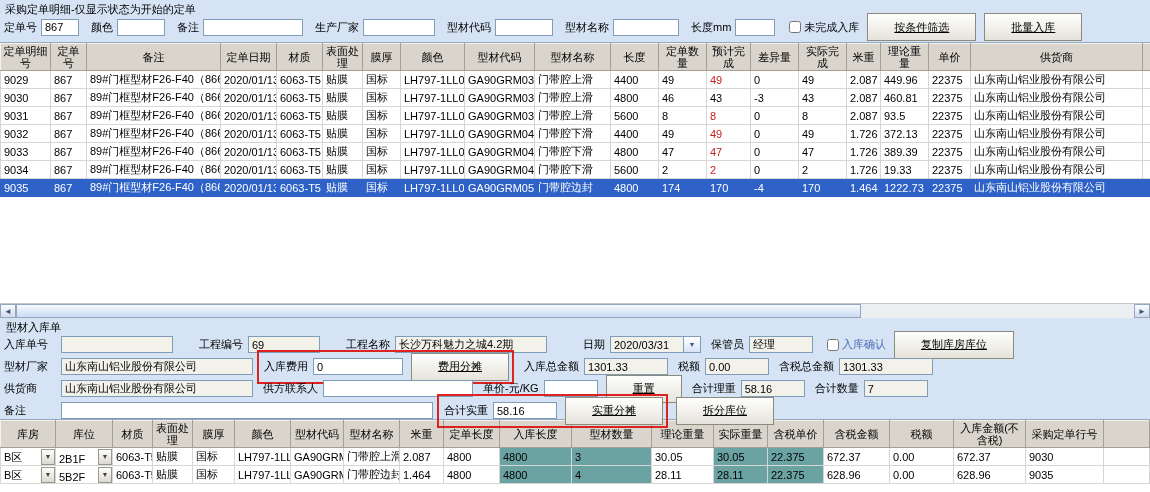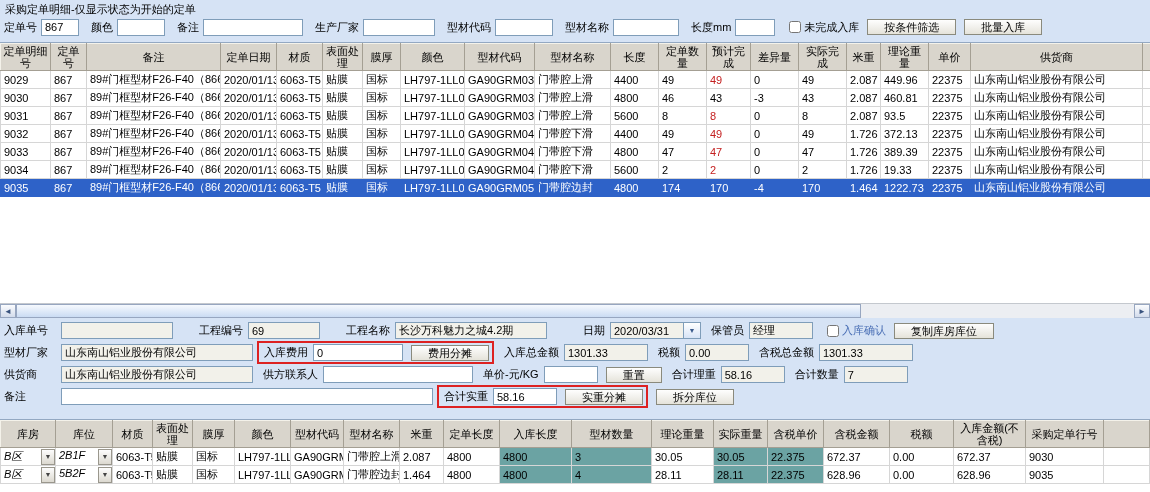--- a/index.html
+++ b/index.html
@@ -13,42 +13,42 @@
   .panel-title { padding:2px 5px 1px; height:16px; white-space:nowrap; }
   .filter-row { display:flex; align-items:center; padding:0 4px 4px; height:26px; }
   .flabel { margin:0 4px 0 12px; white-space:nowrap; }
   .flabel.first { margin-left:0; }
   .finput, .tinput {
     height:17px; border:1px solid #7f9db9; background:#fff; padding:0 3px;
     font-family:inherit; font-size:11px; color:#000;
   }
   .ro { background:#f2f1ea; }
   .btn {
-    height:16px; padding:0 16px; margin-left:8px; white-space:nowrap;
+    height:28px; padding:0 26px; margin-left:8px; white-space:nowrap;
     background:linear-gradient(#fefefe,#e5e3da); border:1px solid #8a8a7d;
-    font-family:inherit; font-size:11px; cursor:default;
+    font-family:inherit; font-size:11px; cursor:default;text-decoration:underline;
   }
   .cb { width:12px; height:12px; margin:0 3px 0 14px; }
   
   .grid-wrap { position:relative; background:#fff; height:276px; border-top:1px solid #93a8c2; overflow:hidden; }
   table.grid { border-collapse:collapse; table-layout:fixed; }
   table.grid th {
     background:#d9d5cc; font-weight:normal; font-size:11px; line-height:1.1;
     border:1px solid #a49f93; border-top-color:#f4f2ea; border-left-color:#f4f2ea;
     padding:1px 2px; height:25px; overflow:hidden; text-align:center; vertical-align:middle;
   }
   table.grid td {
     border:1px solid #d6d6d6; padding:0 3px; height:18px;
     white-space:nowrap; overflow:hidden; background:#fff; vertical-align:middle;
   }
   table.grid tr.sel td { background:#2e62c8; color:#fff; border-color:#2e62c8; }
   table.grid td.red { color:#c42020; }
   table.grid td.teal { background:#6ba3a3; }
   table.grid td.combo { padding-right:0; }
-  .combo-inner { display:flex; align-items:flex-start; justify-content:space-between;font-style:italic; }
+  .combo-inner { display:flex; align-items:flex-end; justify-content:space-between; }
   .combo-btn {
     width:14px; height:16px; margin-left:2px; flex:0 0 auto;
     background:linear-gradient(#fdfdfd,#dcd9d0); border:1px solid #9a978d;
     font-size:7px; color:#444; display:flex; align-items:center; justify-content:center;
   }
   
   .hscroll { position:absolute; left:0; right:0; bottom:0; height:15px; background:#eceef2; border-top:1px solid #c4c8ce; display:flex; }
   .hs-btn { width:16px; height:14px; flex:0 0 auto; background:linear-gradient(#fbfcfe,#d3dcec); border:1px solid #97a6c0; color:#39537e; font-size:8px; display:flex; align-items:center; justify-content:center; }
   .hs-thumb { width:845px; height:14px; background:linear-gradient(#f6f9fe,#cadbf3); border:1px solid #97a6c0; }
   .hs-track { flex:1; }
@@ -301,20 +301,21 @@
       </table>
     <div class="hscroll">
       <div class="hs-btn">◄</div>
       <div class="hs-thumb"></div>
       <div class="hs-track"></div>
       <div class="hs-btn">►</div>
     </div>
   </div>
 
   <div class="bottom-form">
+    <div class="form-title">型材入库单</div>
 
     <div class="frow">
       <span class="rlabel">入库单号</span>
       <input class="tinput ro" style="width: 112px;" readonly="" value="">
       <span class="mlabel" style="margin-left:26px;">工程编号</span>
       <input class="tinput ro" style="width: 72px;" readonly="" value="69">
       <span class="mlabel" style="margin-left:26px;">工程名称</span>
       <input class="tinput ro" style="width: 152px;" readonly="" value="长沙万科魅力之城4.2期">
       <span class="mlabel" style="margin-left:36px;">日期</span>
       <span class="datewrap">

